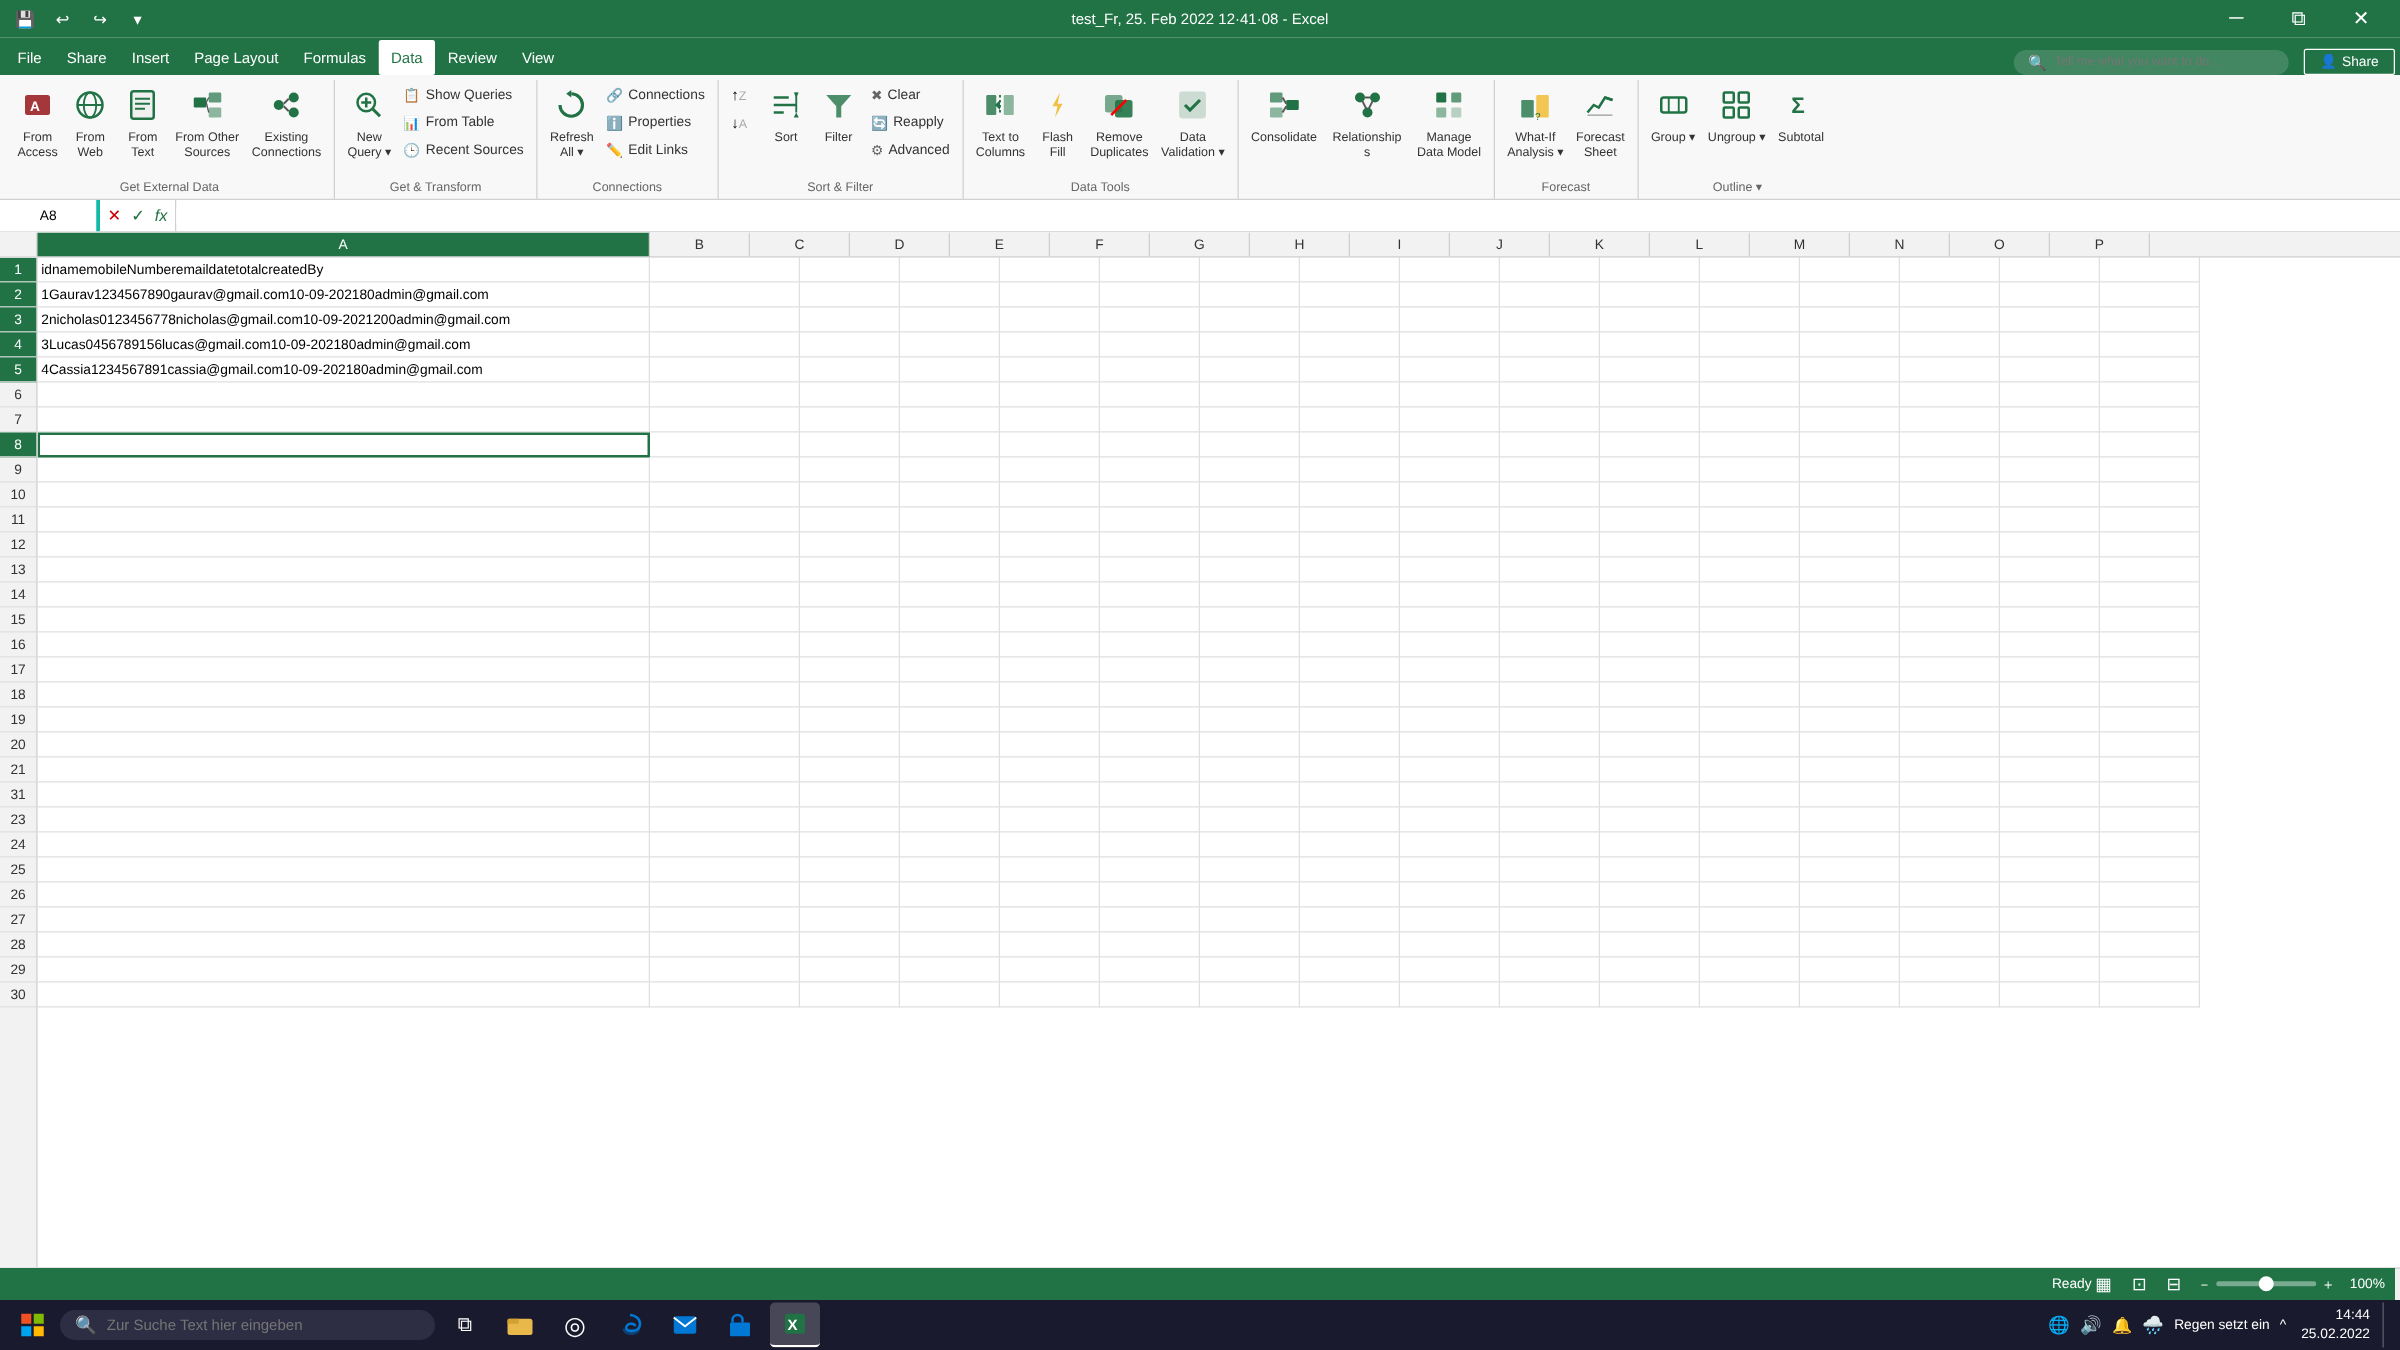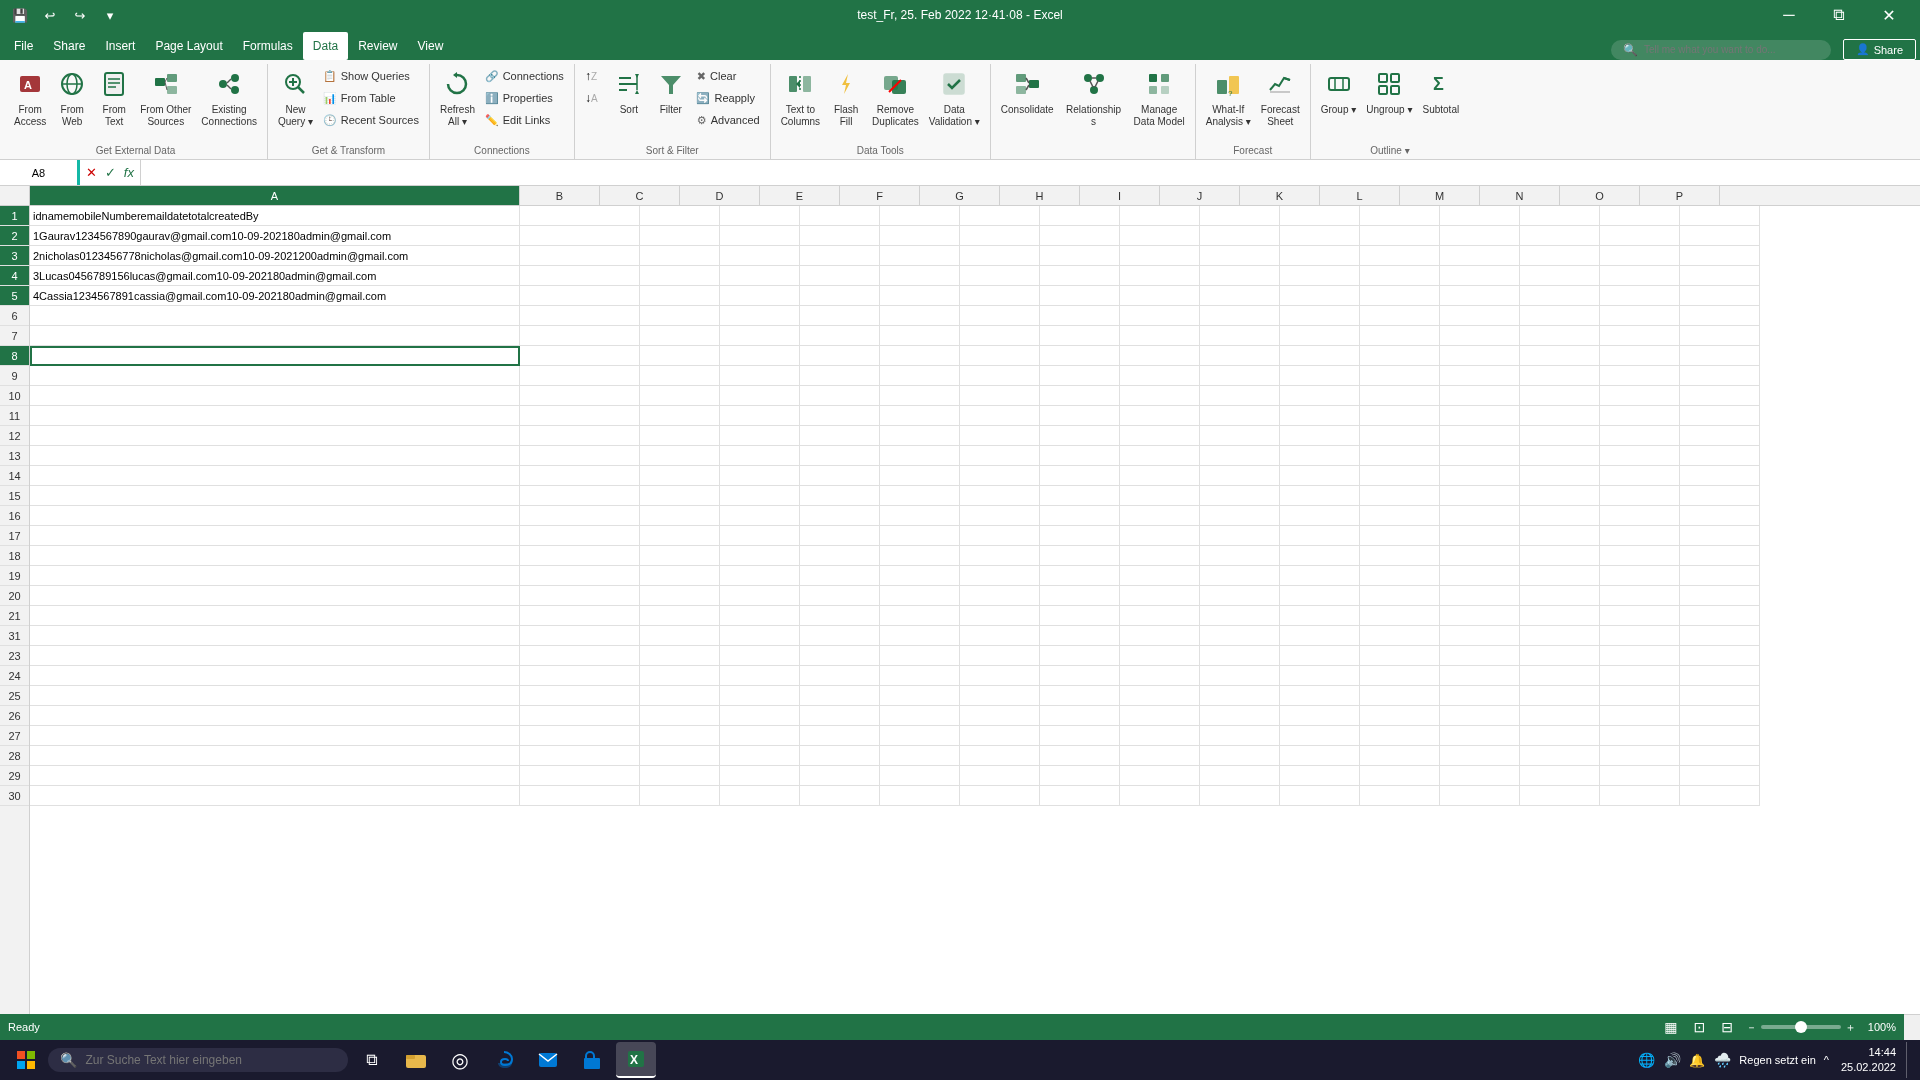--- a/index.html
+++ b/index.html
@@ -1343,21 +1343,21 @@
     <span style="cursor:pointer;color:#666;font-size:12px;padding:0 3px;">⏭</span>
   </div>
   <div class="sheet-tab">test_Fr, 25. Feb 2022 12·41·08</div>
   <div class="add-sheet">＋</div>
 
   <div style="position:absolute;right:0;bottom:0;width:500px;height:14px;background:#f0f0f0;border-left:1px solid #d0d0d0;display:flex;align-items:center;">
     <div style="margin-left:4px;width:80px;height:10px;background:#c0c0c0;border-radius:5px;"></div>
   </div>
 </div>
 
-<div id="status-bar" style="height:26px;background:#217346;color:white;display:flex;align-items:center;padding:0 8px;font-size:11px;justify-content:space-between;position:fixed;bottom:40px;left:0;right:16px;">
+<div id="status-bar" style="height:26px;background:#217346;color:white;display:flex;align-items:center;padding:0 8px;font-size:11px;justify-content:flex-end;position:fixed;bottom:40px;left:0;right:4px;">
   <span>Ready</span>
   <div class="status-right">
     <div class="view-btn">▦</div>
     <div class="view-btn">⊡</div>
     <div class="view-btn">⊟</div>
     <div class="zoom-controls">
       <span style="cursor:pointer;">－</span>
       <div style="width:80px;height:4px;background:rgba(255,255,255,0.4);border-radius:2px;position:relative;">
         <div style="position:absolute;left:50%;transform:translateX(-50%);top:-4px;width:12px;height:12px;background:white;border-radius:50%;"></div>
       </div>

